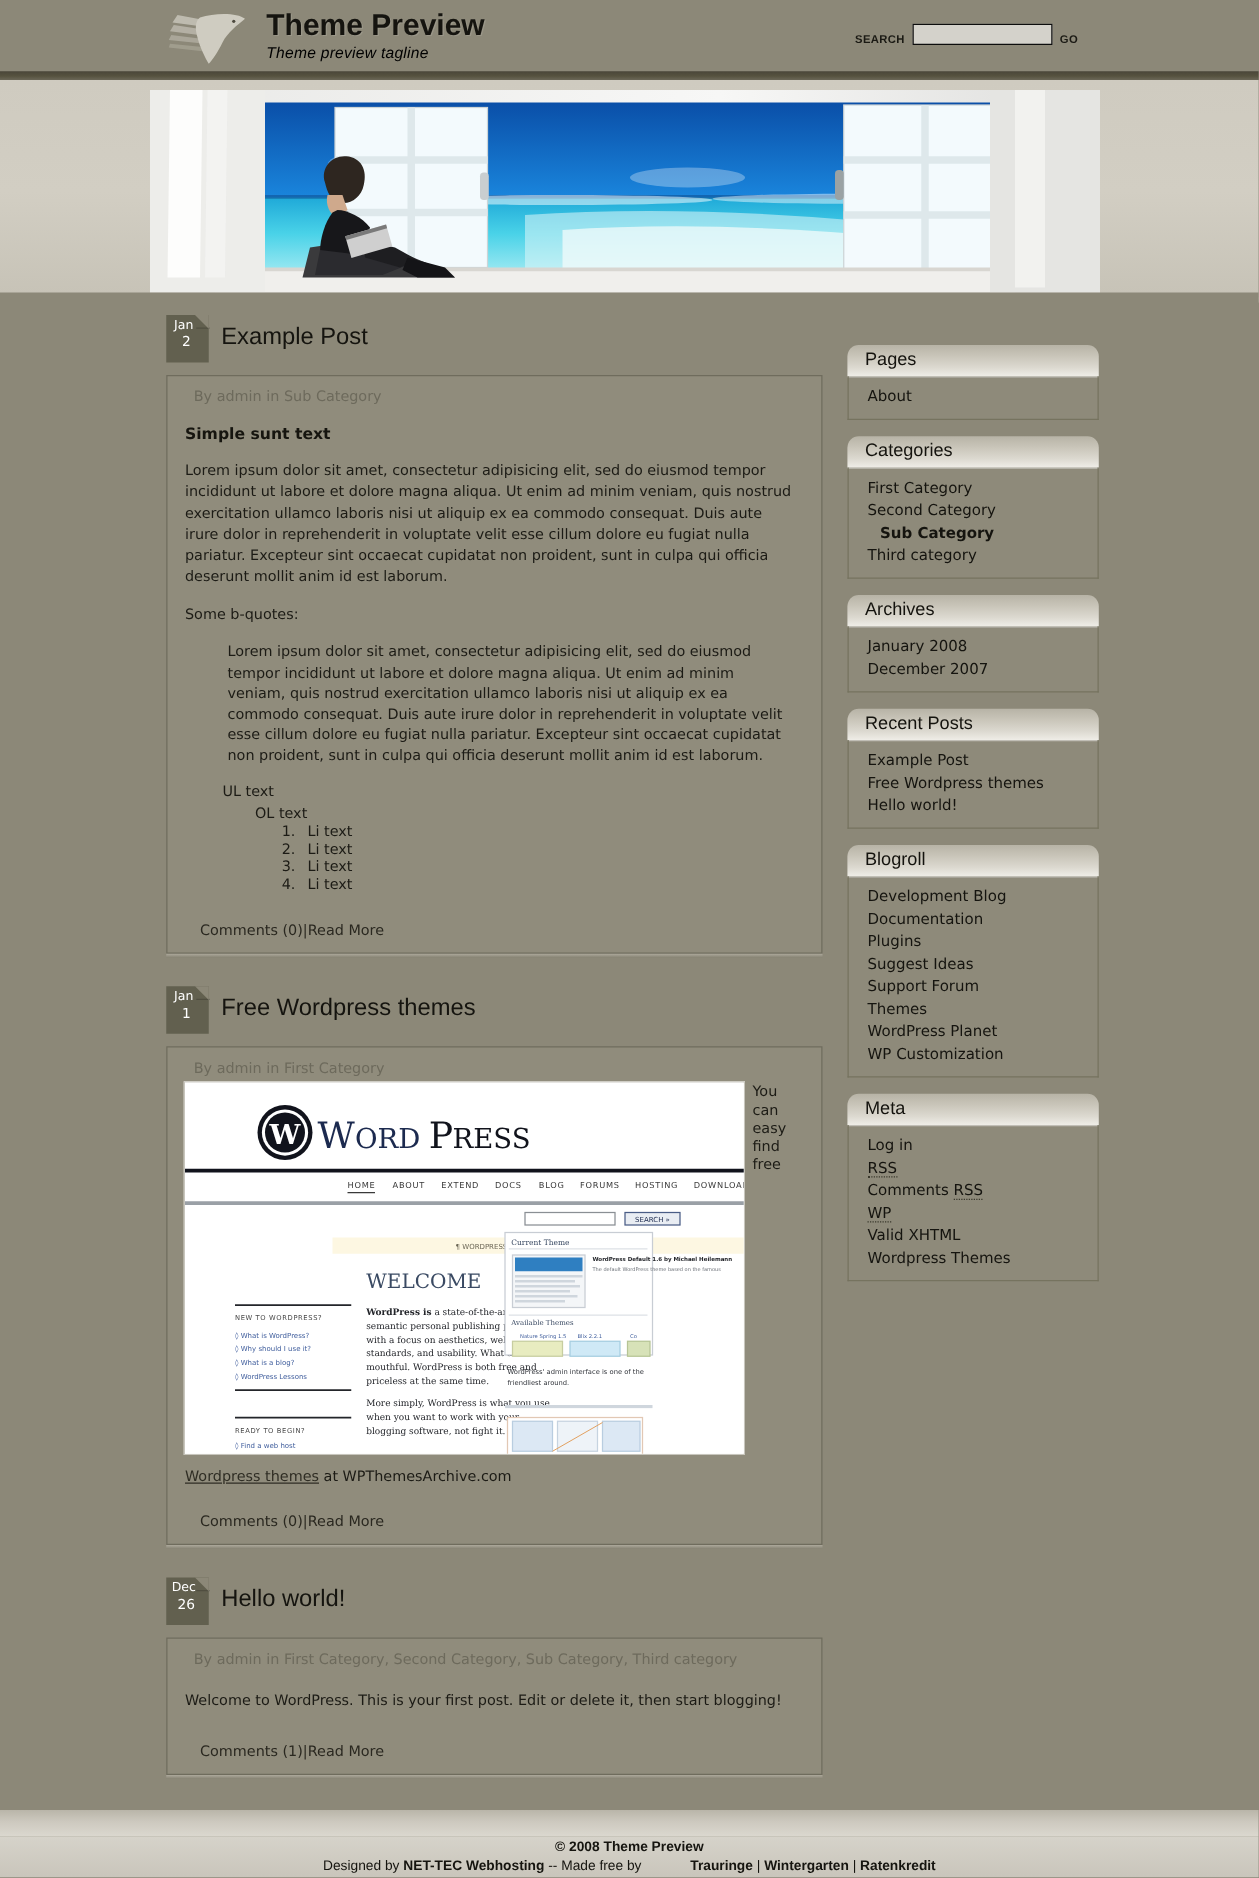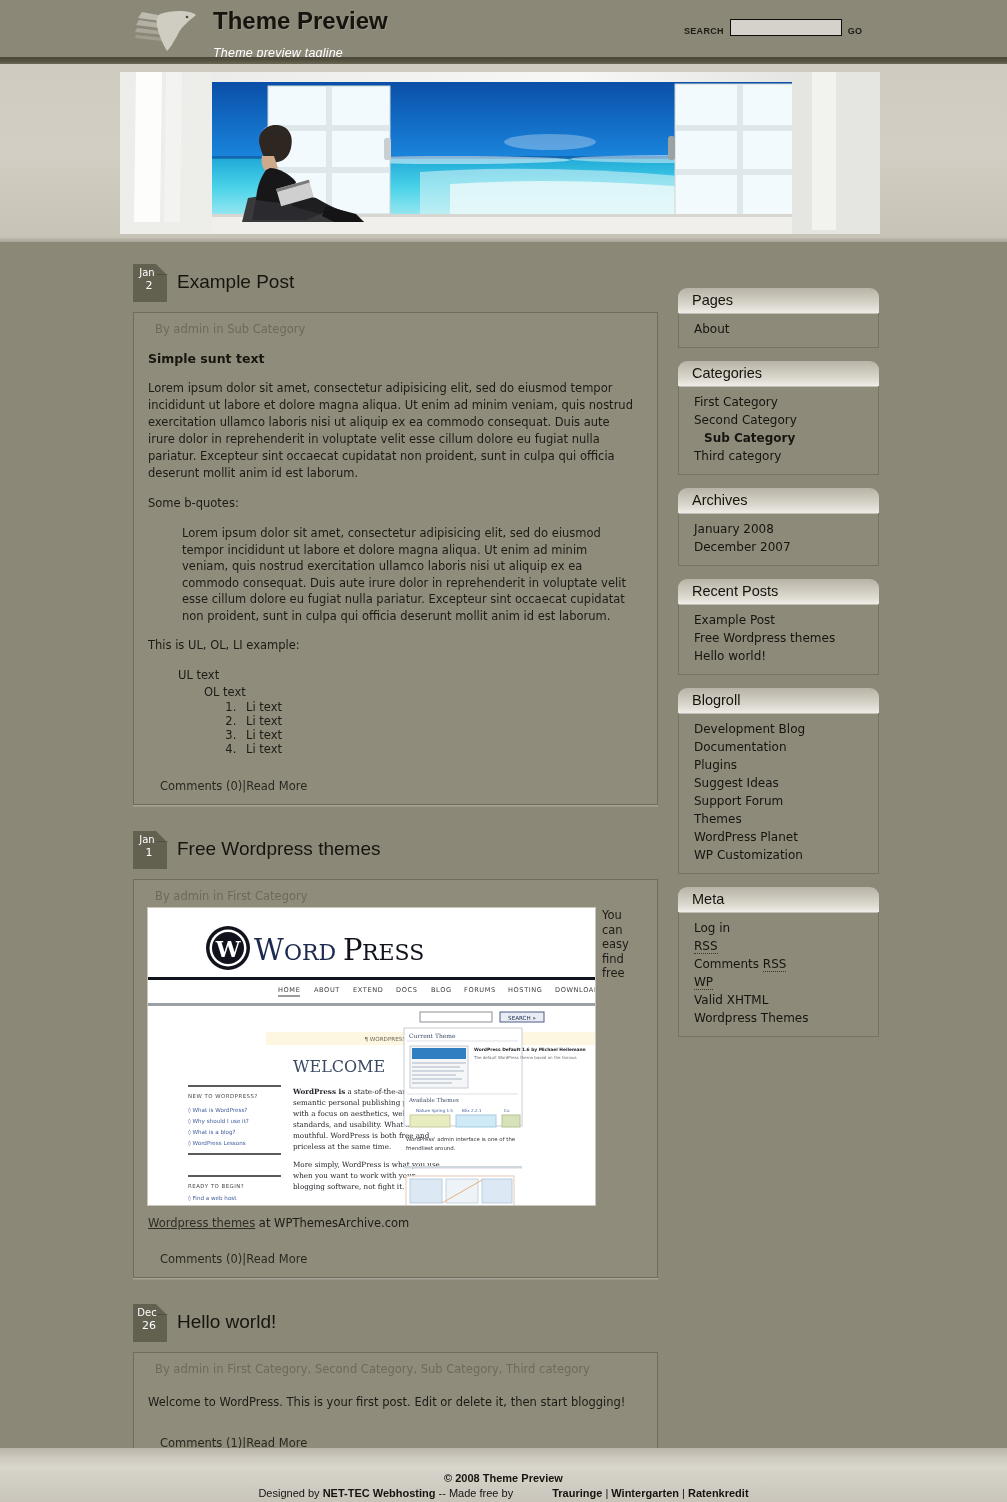--- a/index.html
+++ b/index.html
@@ -25,22 +25,22 @@
   }
   #title-block { position:absolute; left:213px; top:8px; }
   #site-title {
     font-family:"Liberation Sans", sans-serif;
     font-size:24px; font-weight:bold; color:#15140f; letter-spacing:0px;
     line-height:26px;
     text-shadow:1px 1px 0 rgba(255,255,255,0.12);
   }
   #site-tagline {
     font-family:"Liberation Sans", sans-serif;
-    font-size:12.5px; font-style:italic; color:#ffffff; line-height:16px;
-    margin-top:11px; letter-spacing:.2px;
+    font-size:12.5px; font-style:italic; color:#000000; line-height:16px;
+    margin-top:0; letter-spacing:.2px;
   }
   #searchbox {
     position:absolute; left:684px; top:19px;
     display:flex; align-items:flex-end; gap:6px;
   }
   #search-label {
     font-family:"Liberation Sans", sans-serif;
     font-size:9px; font-weight:bold; color:#1b1a14; letter-spacing:.3px;
   }
   #search-input {
@@ -63,21 +63,21 @@
     content:""; position:absolute; left:0; bottom:0; width:1007px; height:4px;
     background:linear-gradient(to bottom,#bdb9ad,#a9a598);
   }
   #banner-img {
     position:absolute; left:120px; top:8px; width:760px; height:162px;
     overflow:hidden; background:#fff;
   }
 
   
   #content-area {
-    position:absolute; left:0; top:246px; width:1007px; height:1206px;
+    position:absolute; left:0; top:234px; width:1007px; height:1206px;
     background:#8c8878;
   }
 
   
   #posts { position:absolute; left:133px; top:18px; width:525px; }
   .post { position:relative; margin-bottom:26px; }
   .post-head { position:relative; height:48px; }
   .date-badge {
     position:absolute; left:0; top:0; width:34px; height:38px;
     background:#62604f; color:#fff;
@@ -298,21 +298,20 @@
         </div>
         <div class="post-title">Example Post</div>
       </div>
       <div class="post-box">
         <div class="post-meta">By admin in Sub Category</div>
         <div class="post-body">
           <h3>Simple sunt text</h3>
           <p>Lorem ipsum dolor sit amet, consectetur adipisicing elit, sed do eiusmod tempor incididunt ut labore et dolore magna aliqua. Ut enim ad minim veniam, quis nostrud exercitation ullamco laboris nisi ut aliquip ex ea commodo consequat. Duis aute irure dolor in reprehenderit in voluptate velit esse cillum dolore eu fugiat nulla pariatur. Excepteur sint occaecat cupidatat non proident, sunt in culpa qui officia deserunt mollit anim id est laborum.</p>
           <p>Some b-quotes:</p>
           <blockquote>Lorem ipsum dolor sit amet, consectetur adipisicing elit, sed do eiusmod tempor incididunt ut labore et dolore magna aliqua. Ut enim ad minim veniam, quis nostrud exercitation ullamco laboris nisi ut aliquip ex ea commodo consequat. Duis aute irure dolor in reprehenderit in voluptate velit esse cillum dolore eu fugiat nulla pariatur. Excepteur sint occaecat cupidatat non proident, sunt in culpa qui officia deserunt mollit anim id est laborum.</blockquote>
-          <p>This is UL, OL, LI example:</p>
           <ul class="lvl1">
             <li>UL text</li>
             <li>
               <ul class="lvl2">
                 <li>OL text</li>
                 <li>
                   <ol class="lvl3">
                     <li>Li text</li>
                     <li>Li text</li>
                     <li>Li text</li>

